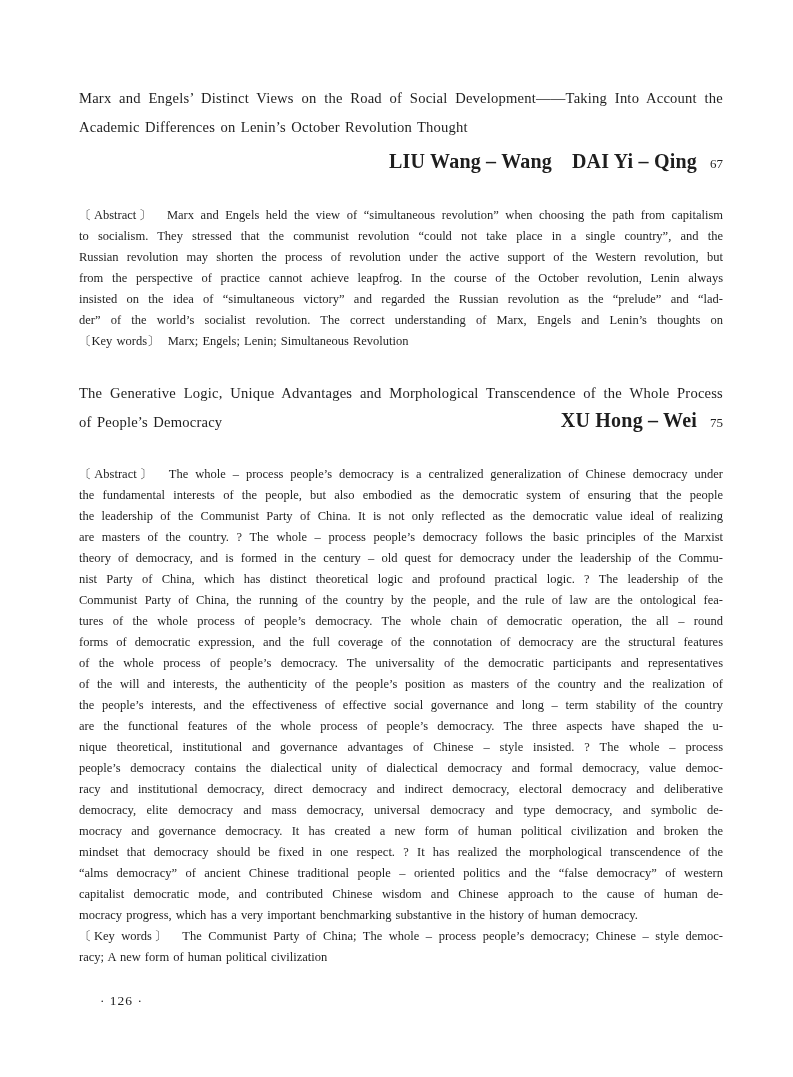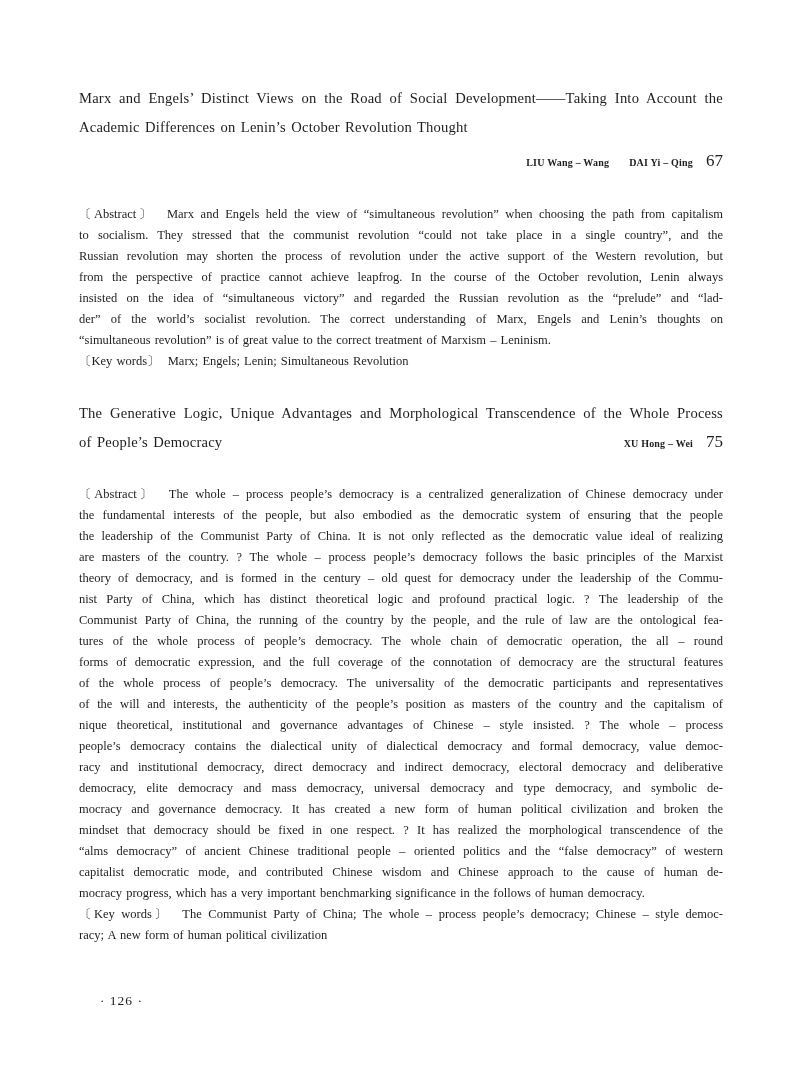--- a/index.html
+++ b/index.html
@@ -44,27 +44,27 @@
   .title-byline-row .title-line.inline { flex: 0 0 auto; }
 
   .byline-row {
     text-align: right;
     line-height: 28px;
     margin-top: 5px;
   }
   .byline { white-space: nowrap; }
   .byline .author {
     font-weight: bold;
-    font-size: 10px;
+    font-size: 20px;
     margin-left: 20px;
     letter-spacing: 0.2px;
   }
   .byline .author:first-child { margin-left: 0; }
   .byline .page-ref {
-    font-size: 17px;
+    font-size: 13px;
     margin-left: 13px;
   }
 
   .abstract { margin-top: 27px; }
   .bline {
     font-size: 12.5px;
     line-height: 21px;
     word-spacing: 1px;
   }
   .bline.just {
@@ -89,50 +89,51 @@
         <div class="title-line just">Marx and Engels’ Distinct Views on the Road of Social Development——Taking Into Account the</div>
         <div class="title-line">Academic Differences on Lenin’s October Revolution Thought</div>
         <div class="byline-row"><span class="byline"><span class="author">LIU Wang – Wang</span><span class="author">DAI Yi – Qing</span><span class="page-ref">67</span></span></div>
         <div class="abstract">
           <div class="bline just">〔Abstract〕&nbsp; Marx and Engels held the view of “simultaneous revolution” when choosing the path from capitalism</div>
           <div class="bline just">to socialism. They stressed that the communist revolution “could not take place in a single country”, and the</div>
           <div class="bline just">Russian revolution may shorten the process of revolution under the active support of the Western revolution, but</div>
           <div class="bline just">from the perspective of practice cannot achieve leapfrog. In the course of the October revolution, Lenin always</div>
           <div class="bline just">insisted on the idea of “simultaneous victory” and regarded the Russian revolution as the “prelude” and “lad-</div>
           <div class="bline just">der” of the world’s socialist revolution. The correct understanding of Marx, Engels and Lenin’s thoughts on</div>
-          <div class="bline">“simultaneous revolution” is of great value to the correct treatment of Marxism – Leninism.</div>
           <div class="bline">〔Key words〕&nbsp; Marx; Engels; Lenin; Simultaneous Revolution</div>
         </div>
       </section>
       <section class="article">
         <div class="title-line just">The Generative Logic, Unique Advantages and Morphological Transcendence of the Whole Process</div>
         <div class="title-byline-row">
           <div class="title-line inline">of People’s Democracy</div>
           <span class="byline"><span class="author">XU Hong – Wei</span><span class="page-ref">75</span></span>
         </div>
         <div class="abstract">
           <div class="bline just">〔Abstract〕&nbsp; The whole – process people’s democracy is a centralized generalization of Chinese democracy under</div>
           <div class="bline just">the fundamental interests of the people, but also embodied as the democratic system of ensuring that the people</div>
           <div class="bline just">the leadership of the Communist Party of China. It is not only reflected as the democratic value ideal of realizing</div>
           <div class="bline just">are masters of the country. ? The whole – process people’s democracy follows the basic principles of the Marxist</div>
           <div class="bline just">theory of democracy, and is formed in the century – old quest for democracy under the leadership of the Commu-</div>
           <div class="bline just">nist Party of China, which has distinct theoretical logic and profound practical logic. ? The leadership of the</div>
           <div class="bline just">Communist Party of China, the running of the country by the people, and the rule of law are the ontological fea-</div>
           <div class="bline just">tures of the whole process of people’s democracy. The whole chain of democratic operation, the all – round</div>
           <div class="bline just">forms of democratic expression, and the full coverage of the connotation of democracy are the structural features</div>
           <div class="bline just">of the whole process of people’s democracy. The universality of the democratic participants and representatives</div>
-          <div class="bline just">of the will and interests, the authenticity of the people’s position as masters of the country and the capitalism of</div>
+          <div class="bline just">of the will and interests, the authenticity of the people’s position as masters of the country and the realization of</div>
+          <div class="bline just">the people’s interests, and the effectiveness of effective social governance and long – term stability of the country</div>
+          <div class="bline just">are the functional features of the whole process of people’s democracy. The three aspects have shaped the u-</div>
           <div class="bline just">nique theoretical, institutional and governance advantages of Chinese – style insisted. ? The whole – process</div>
           <div class="bline just">people’s democracy contains the dialectical unity of dialectical democracy and formal democracy, value democ-</div>
           <div class="bline just">racy and institutional democracy, direct democracy and indirect democracy, electoral democracy and deliberative</div>
           <div class="bline just">democracy, elite democracy and mass democracy, universal democracy and type democracy, and symbolic de-</div>
           <div class="bline just">mocracy and governance democracy. It has created a new form of human political civilization and broken the</div>
           <div class="bline just">mindset that democracy should be fixed in one respect. ? It has realized the morphological transcendence of the</div>
           <div class="bline just">“alms democracy” of ancient Chinese traditional people – oriented politics and the “false democracy” of western</div>
           <div class="bline just">capitalist democratic mode, and contributed Chinese wisdom and Chinese approach to the cause of human de-</div>
-          <div class="bline">mocracy progress, which has a very important benchmarking significance in the follows of human democracy.</div>
+          <div class="bline">mocracy progress, which has a very important benchmarking substantive in the history of human democracy.</div>
           <div class="bline just">〔Key words〕&nbsp; The Communist Party of China; The whole – process people’s democracy; Chinese – style democ-</div>
           <div class="bline">racy; A new form of human political civilization</div>
         </div>
       </section>
     </main>
   <div class="page-number">· 126 ·</div>
 </div>
 
 </body></html>

